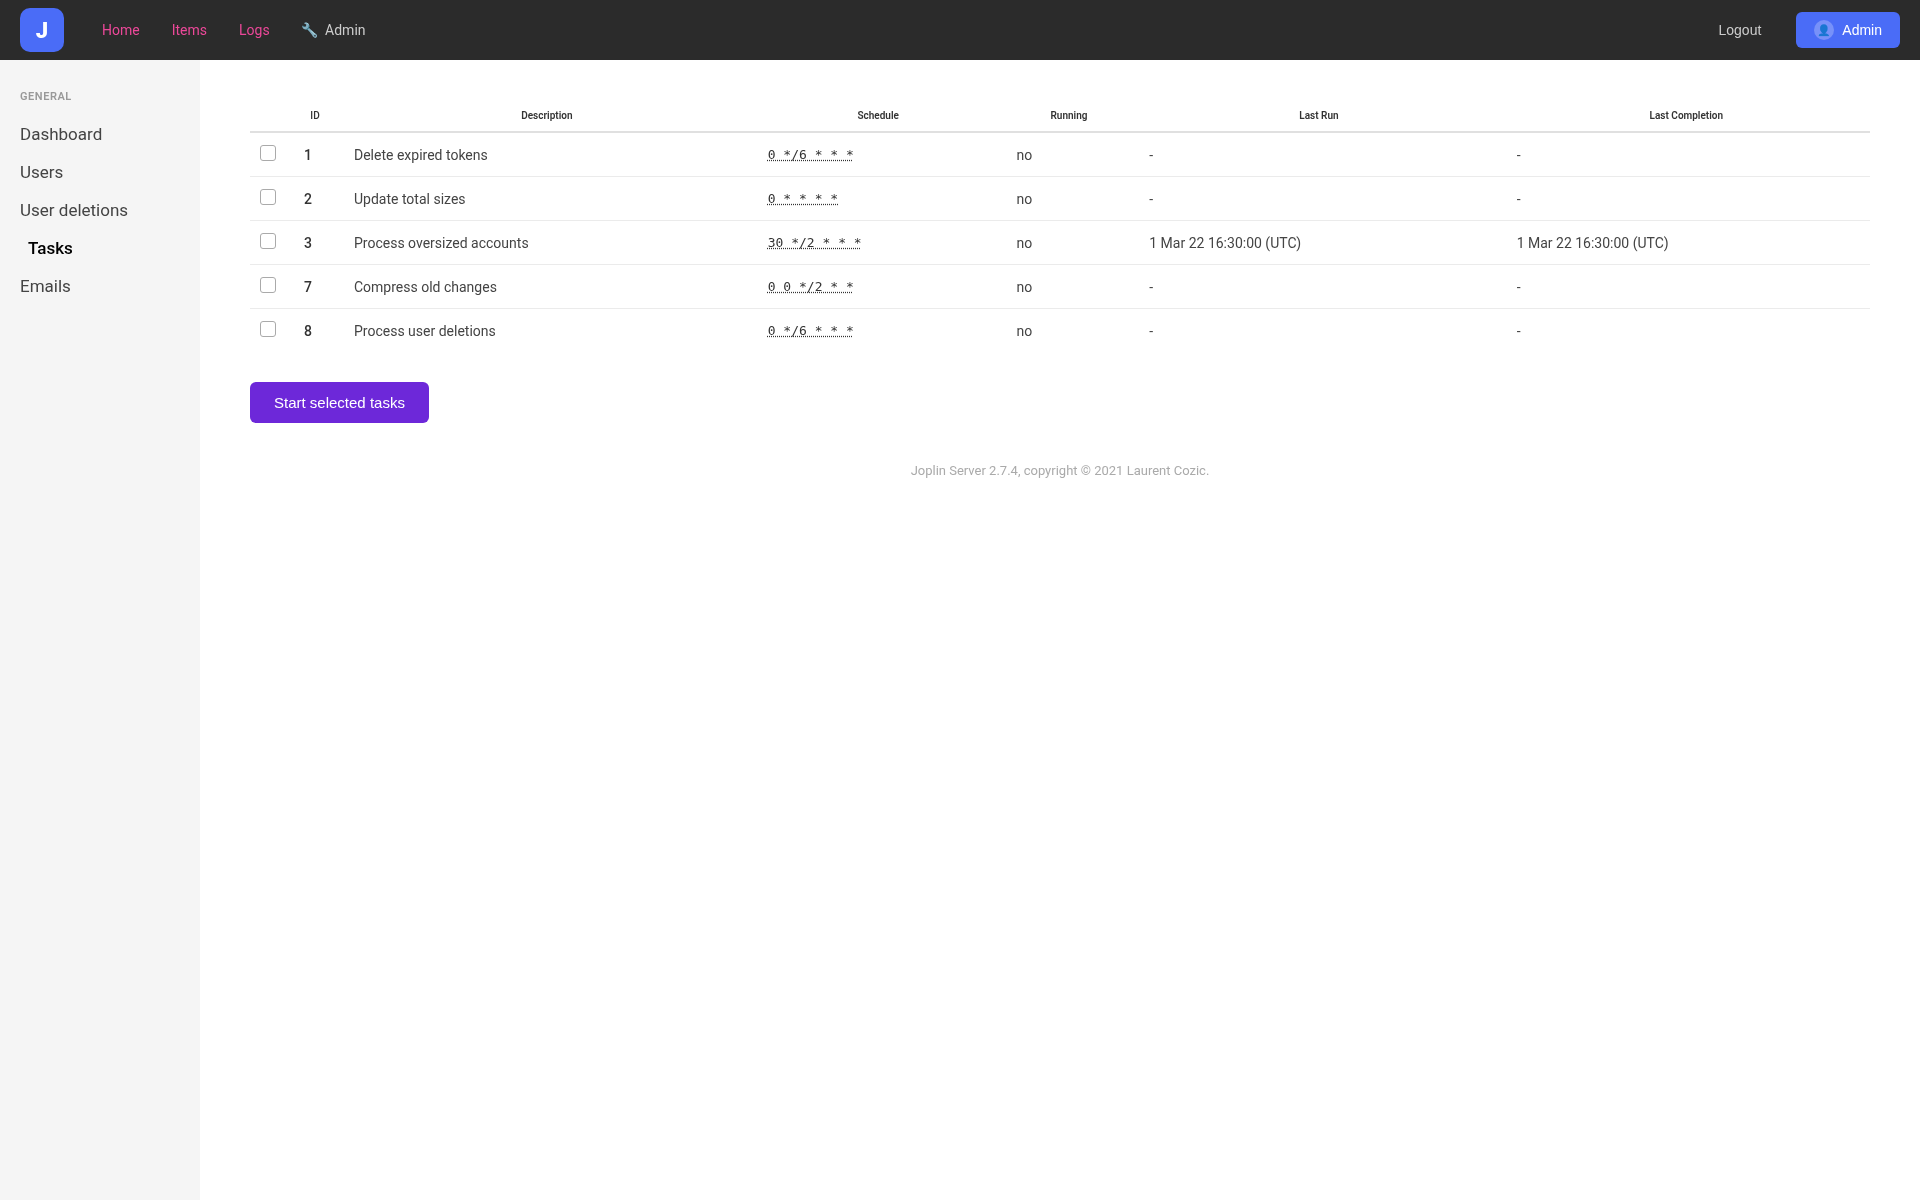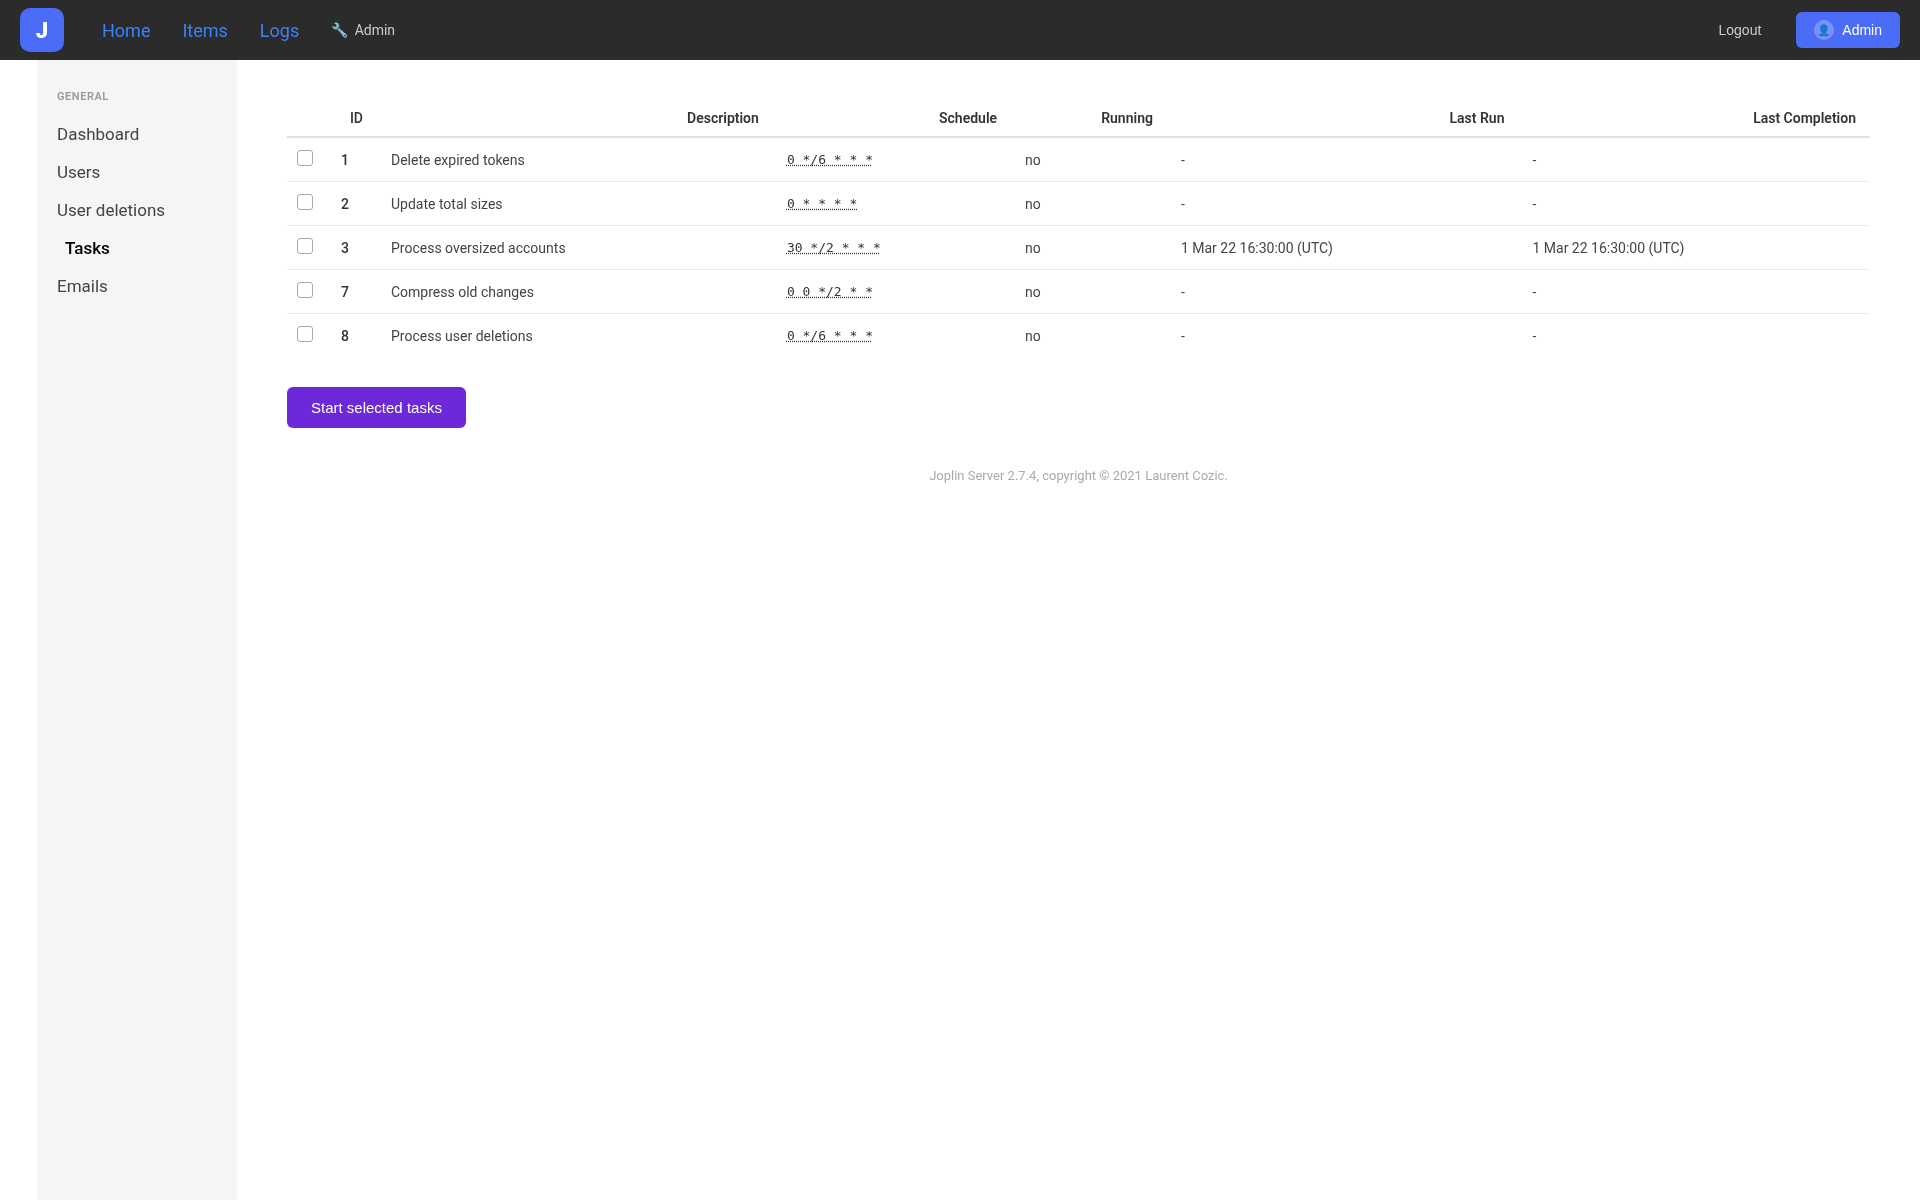--- a/index.html
+++ b/index.html
@@ -20,22 +20,22 @@
       border-radius: 10px;
       display: flex; align-items: center; justify-content: center;
       margin-right: 24px;
       font-size: 22px; font-weight: 900; color: #fff;
       flex-shrink: 0;
     }
     .nav-links {
       display: flex; align-items: center; gap: 4px; flex: 1;
     }
     .nav-link {
-      color: #3b82f6; text-decoration: none; padding: 8px 14px; border-radius: 4px;
-      font-size: 18px; cursor: pointer;
+      color: #ec4899; text-decoration: none; padding: 8px 14px; border-radius: 4px;
+      font-size: 14px; cursor: pointer;
     }
     .nav-admin-link {
       color: #ccc; text-decoration: none; padding: 8px 14px; border-radius: 4px;
       font-size: 14px; cursor: pointer; display: flex; align-items: center; gap: 6px;
     }
     .wrench-icon { font-size: 14px; }
     .nav-right {
       display: flex; align-items: center; gap: 21px;
     }
     .logout-btn {
@@ -48,21 +48,20 @@
     }
     .user-icon-circle {
       width: 20px; height: 20px; background: rgba(255,255,255,0.25); border-radius: 50%;
       display: flex; align-items: center; justify-content: center; font-size: 11px;
     }
 
     
     .page-layout {
       display: flex;
       min-height: calc(100vh - 60px);
-      margin-left: 37px;
     }
 
     
     .sidebar {
       width: 200px;
       background: #f5f5f5;
       padding: 30px 0;
       flex-shrink: 0;
     }
     .sidebar-section-label {
@@ -81,26 +80,26 @@
       padding: 40px 50px;
     }
 
     
     .tasks-table {
       width: 100%;
       border-collapse: collapse;
       margin-bottom: 30px;
     }
     .tasks-table th {
-      text-align: right;
+      text-align: center;
       padding: 10px 14px;
       font-weight: 600;
       color: #333;
       border-bottom: 2px solid #e0e0e0;
-      font-size: 14px;
+      font-size: 10px;
     }
     .tasks-table td {
       padding: 12px 14px;
       border-bottom: 1px solid #ebebeb;
       color: #444;
       font-size: 14px;
     }
     .tasks-table tr:last-child td {
       border-bottom: none;
     }

